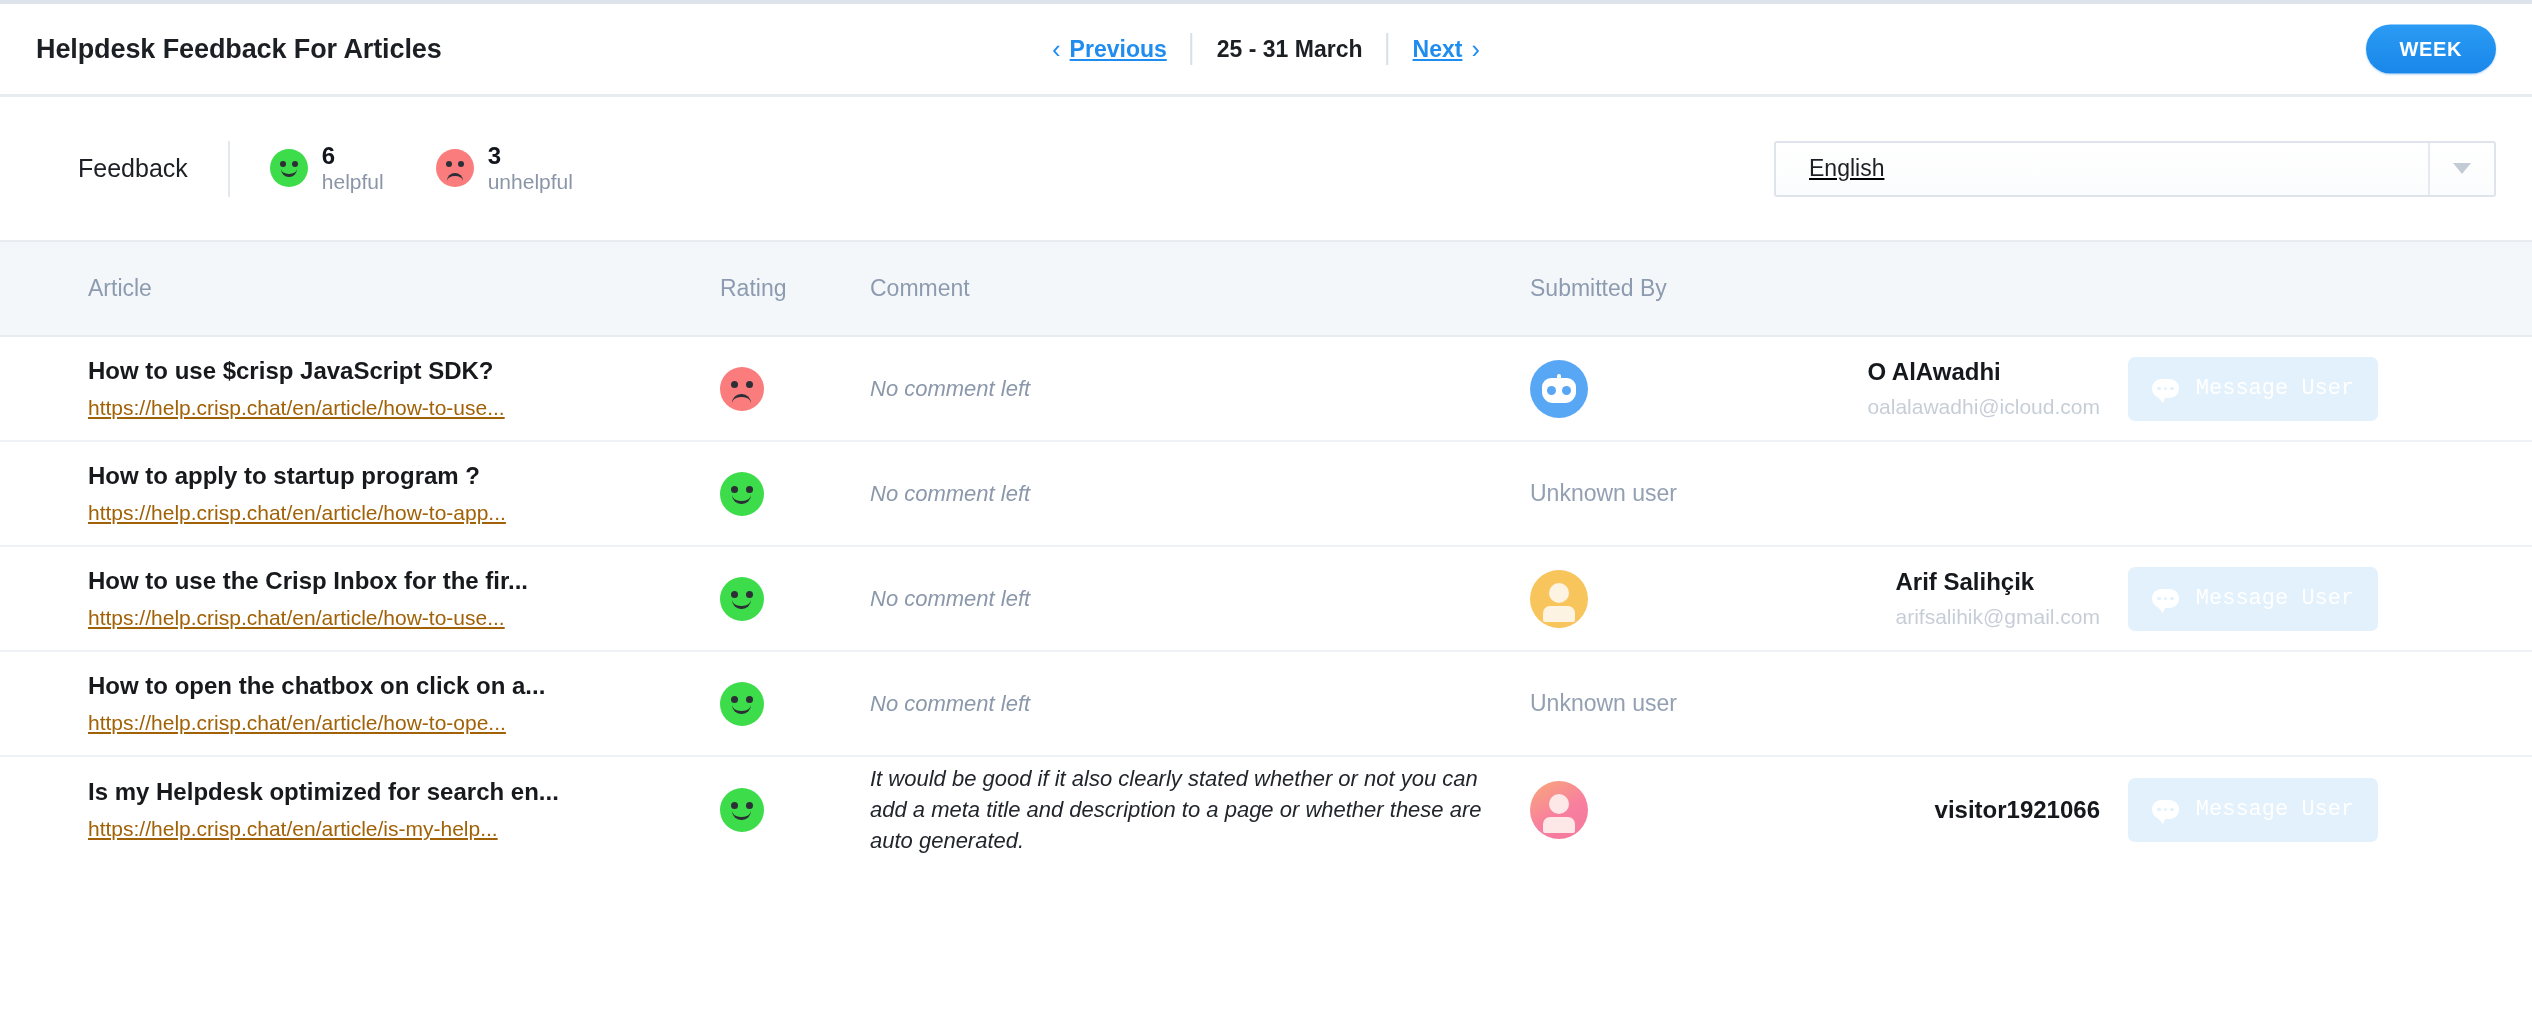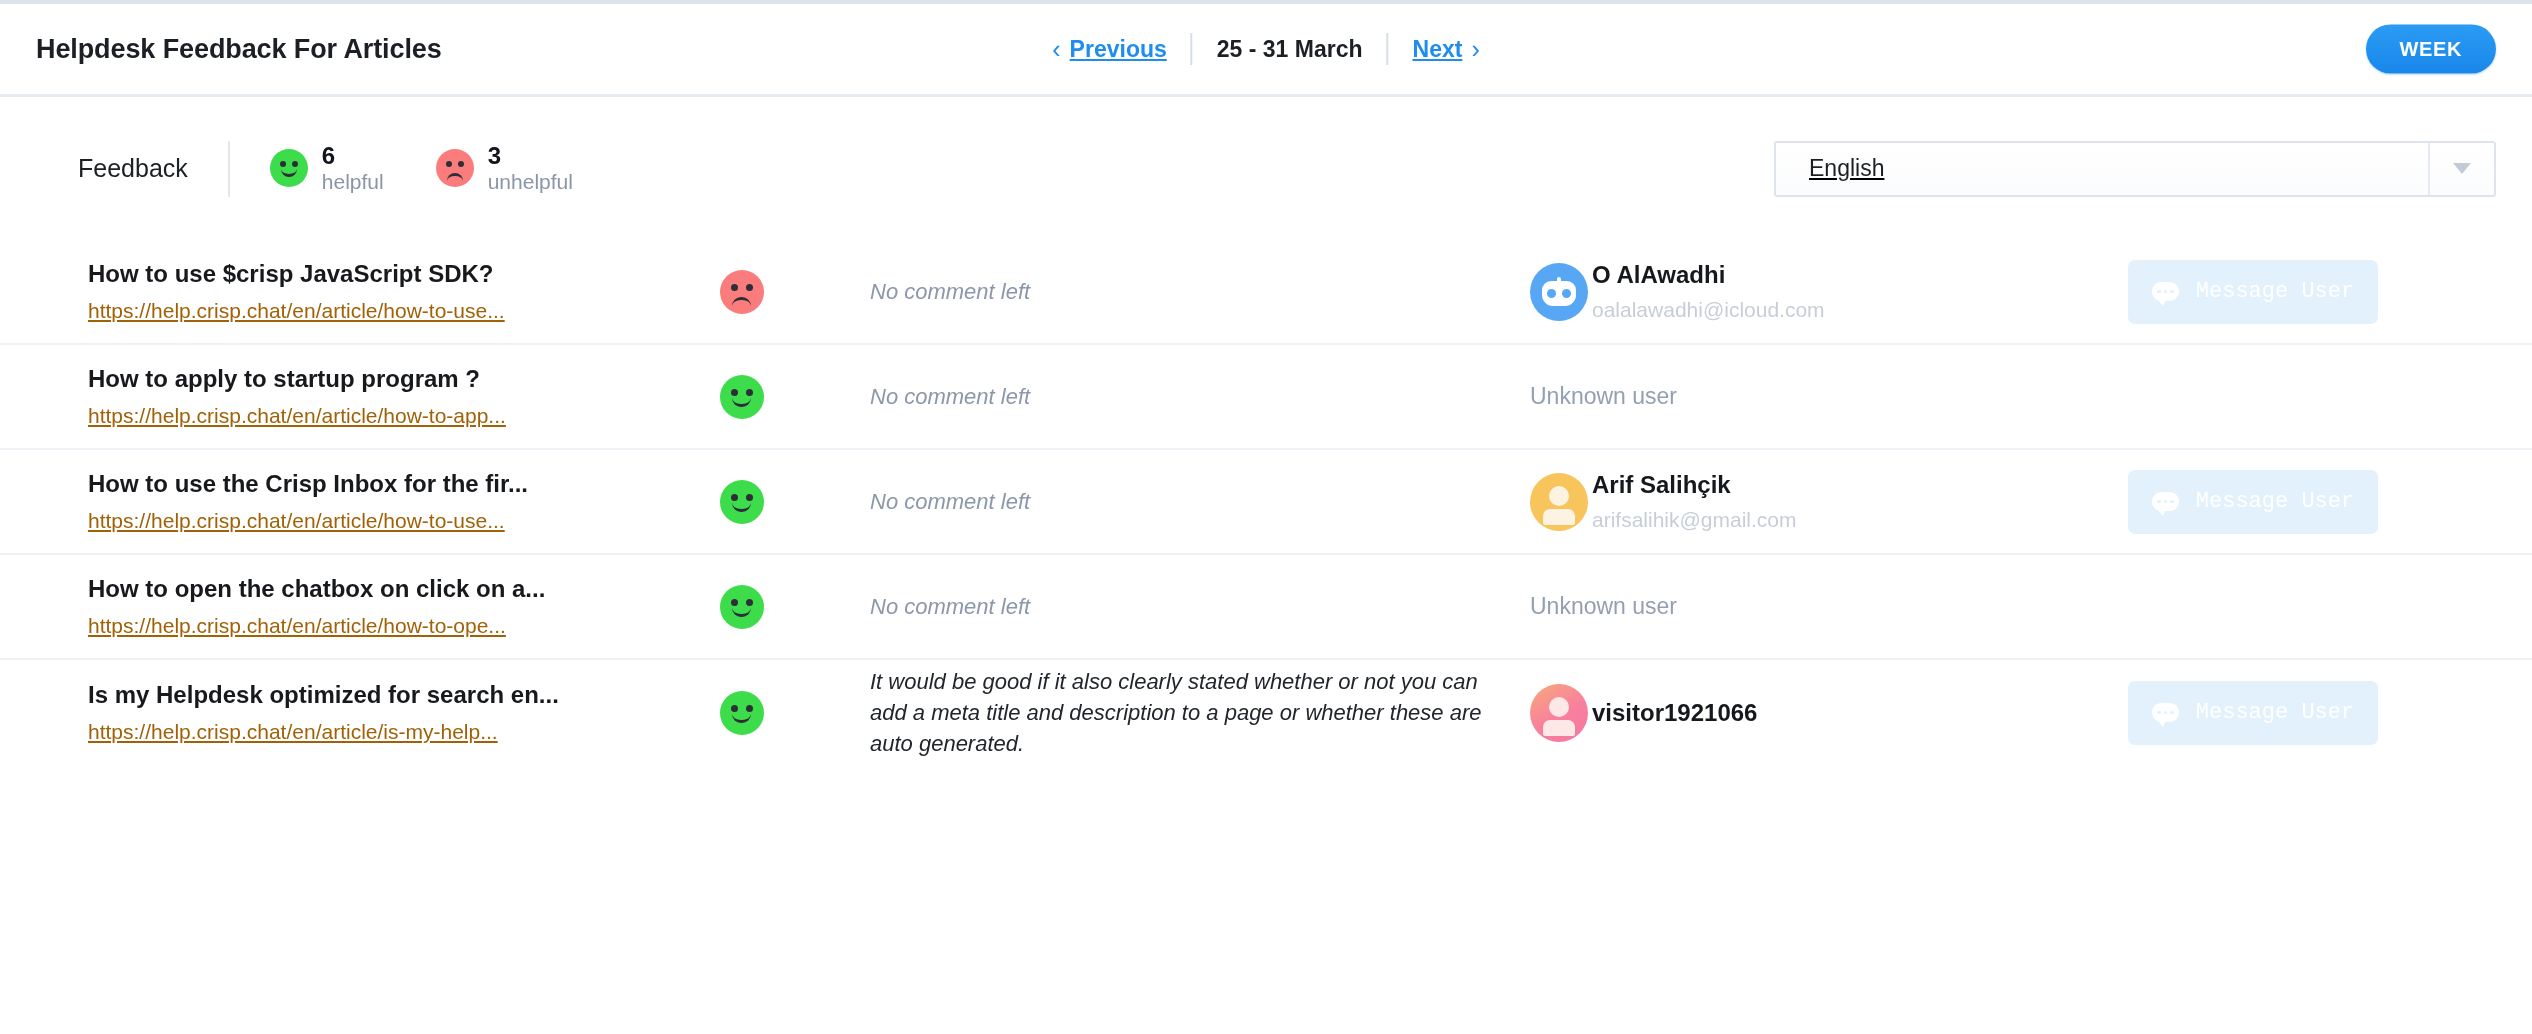--- a/index.html
+++ b/index.html
@@ -227,21 +227,21 @@
     line-height: 1.0;
   }
   .comment-text.filled {
     color: #22262c;
     font-weight: normal;
     line-height: 1.42;
     width: 640px;
     white-space: normal;
   }
 
-  .user-cell { gap: 4px; }
+  .user-cell { gap: 4px; justify-content: space-between; }
   .avatar {
     width: 58px; height: 58px;
     border-radius: 50%;
     flex: none;
     position: relative;
     overflow: hidden;
   }
   .avatar.bot { background: #58a7f5; display:flex; align-items:center; justify-content:center; }
   .avatar.yellow { background: #f8c45c; }
   .avatar.pink { background: linear-gradient(150deg,#f8a97a 0%, #f87f9e 55%, #f4799f 100%); }
@@ -384,20 +384,27 @@
     </div>
 
     <div class="lang-select">
       <div class="lang-value">English</div>
       <div class="lang-arrow-box">
         <span class="lang-arrow"></span>
       </div>
     </div>
   </div>
 
+  <div class="thead">
+    <div class="th col-article">Article</div>
+    <div class="th col-rating">Rating</div>
+    <div class="th col-comment">Comment</div>
+    <div class="th col-user">Submitted By</div>
+    <div class="th col-action"></div>
+  </div>
 
   <div class="rows" id="rows">
       <div class="row">
         <div class="cell col-article article-cell">
           <span class="article-title">How to use $crisp JavaScript SDK?</span>
           <a class="article-url">https://help.crisp.chat/en/article/how-to-use...</a>
         </div>
         <div class="cell col-rating">
           <div class="face red face-44">
             <span class="eye l"></span>

